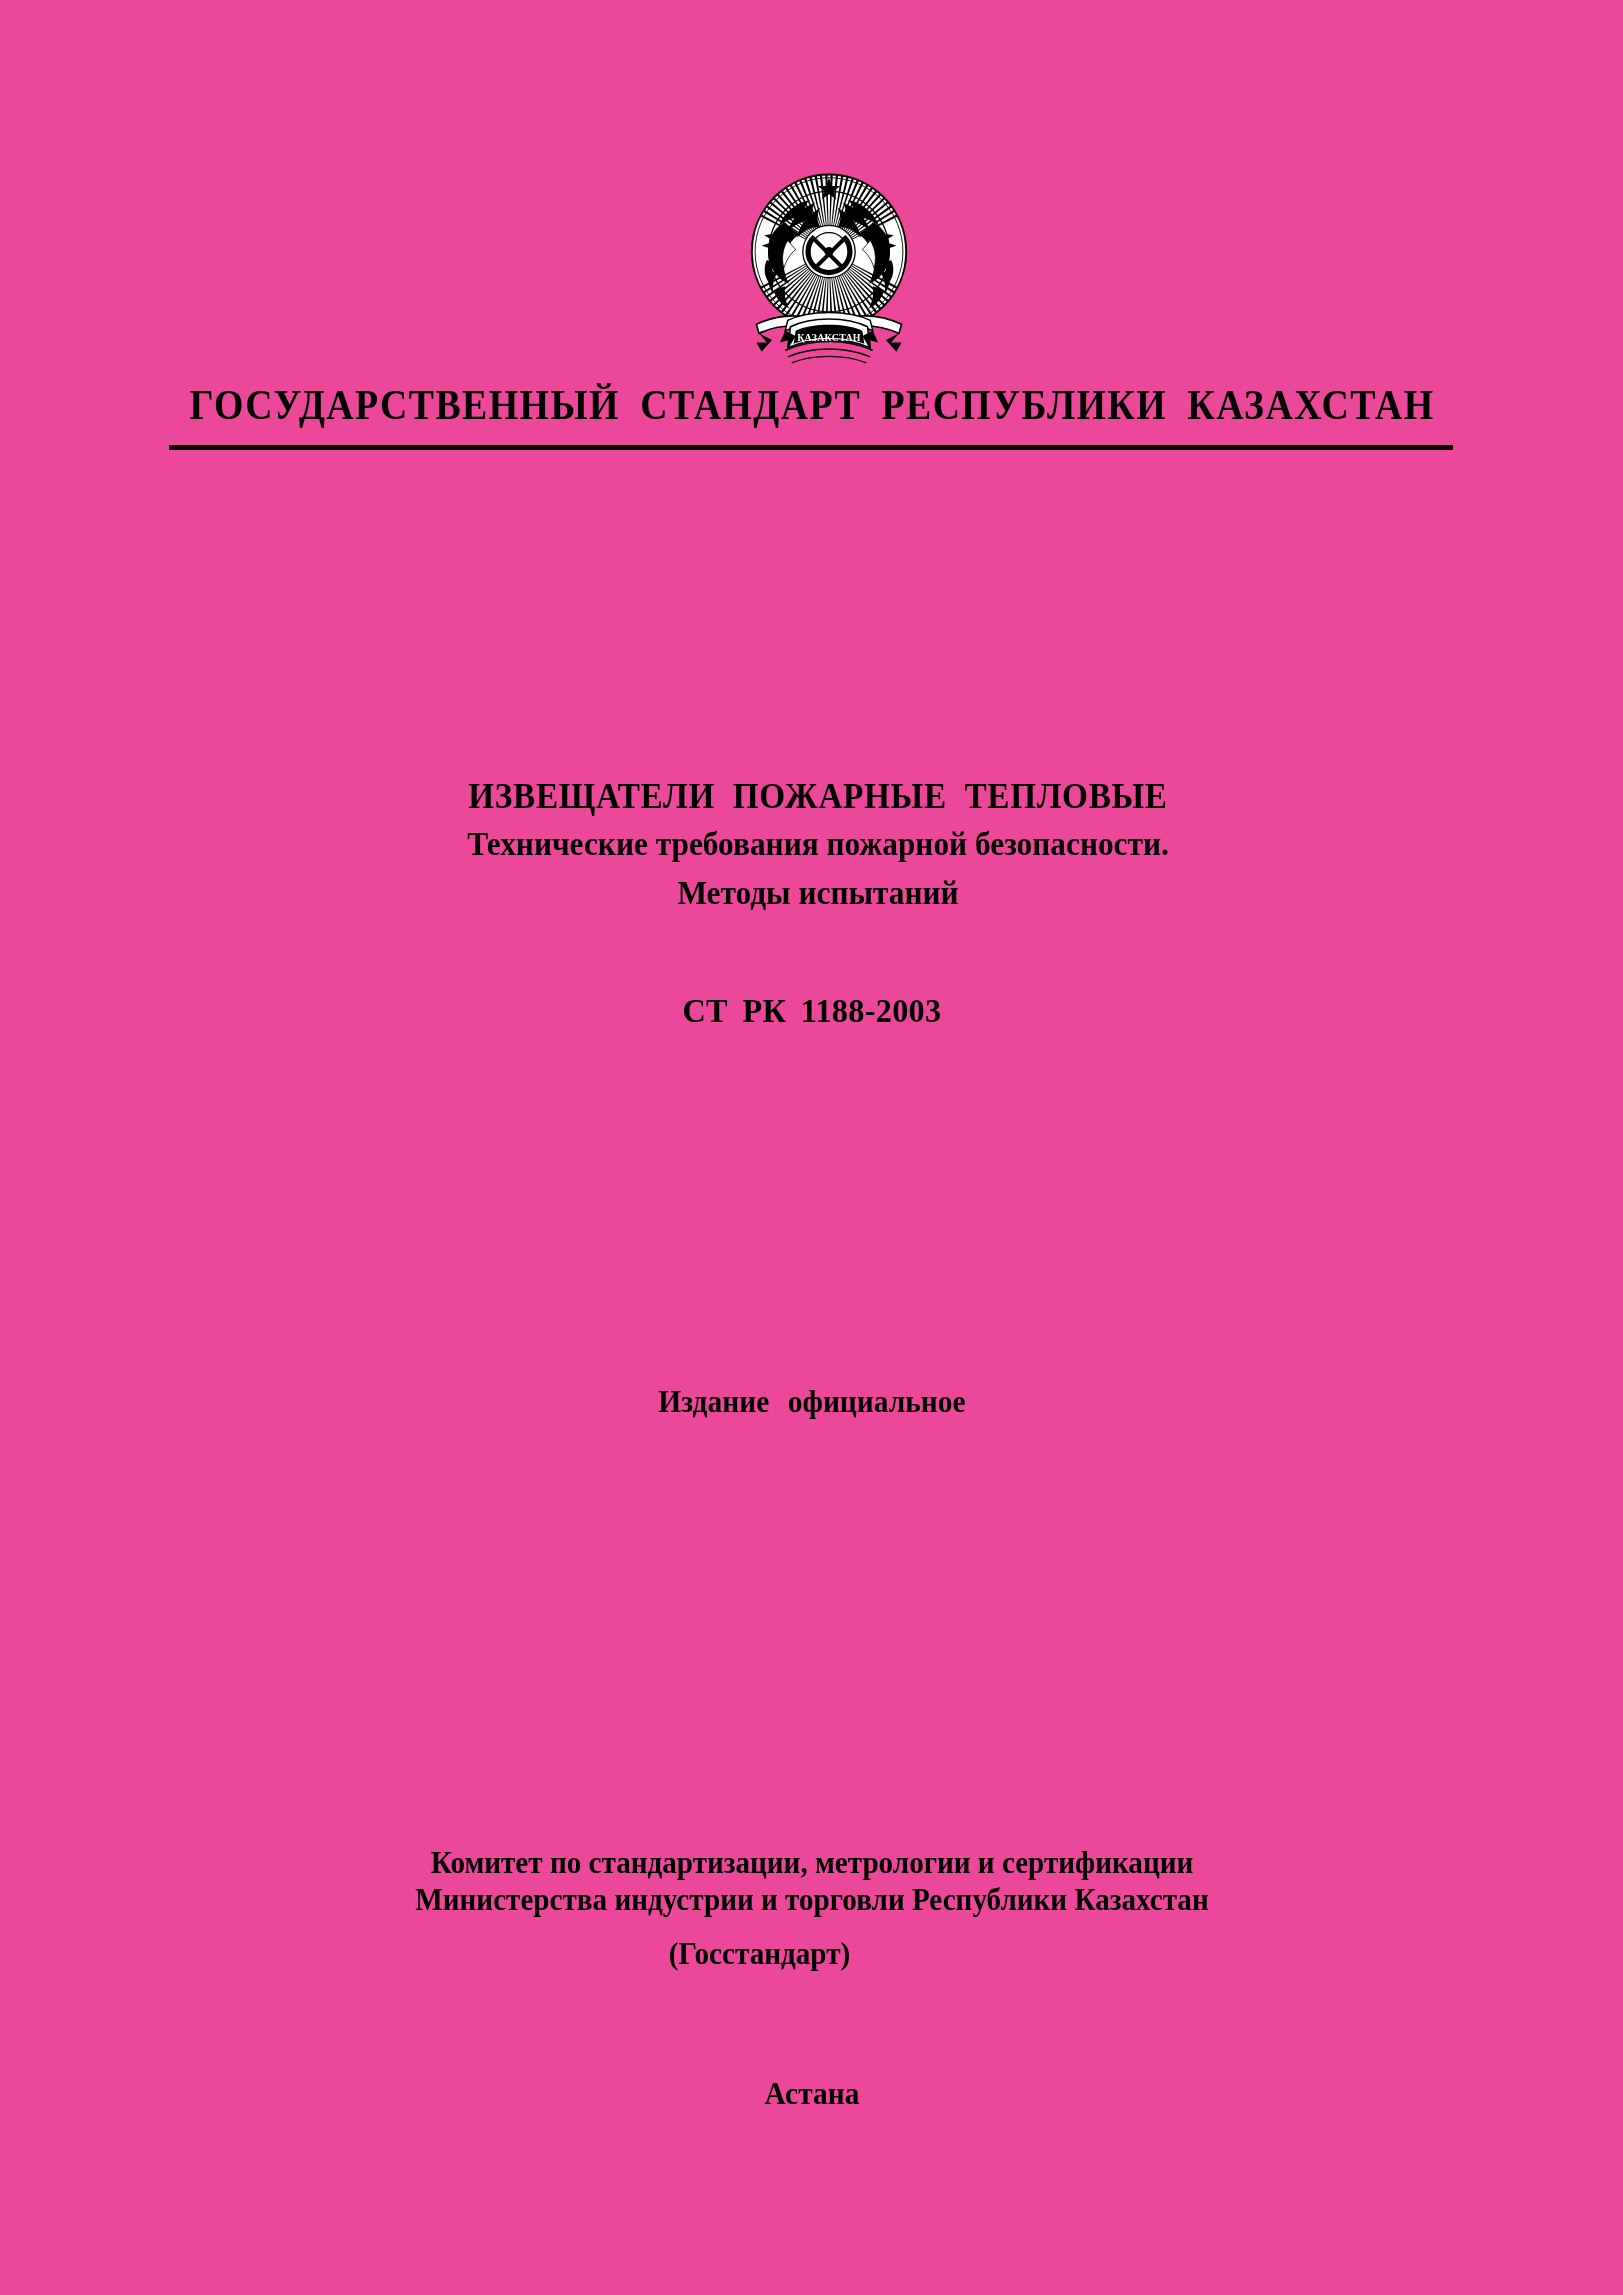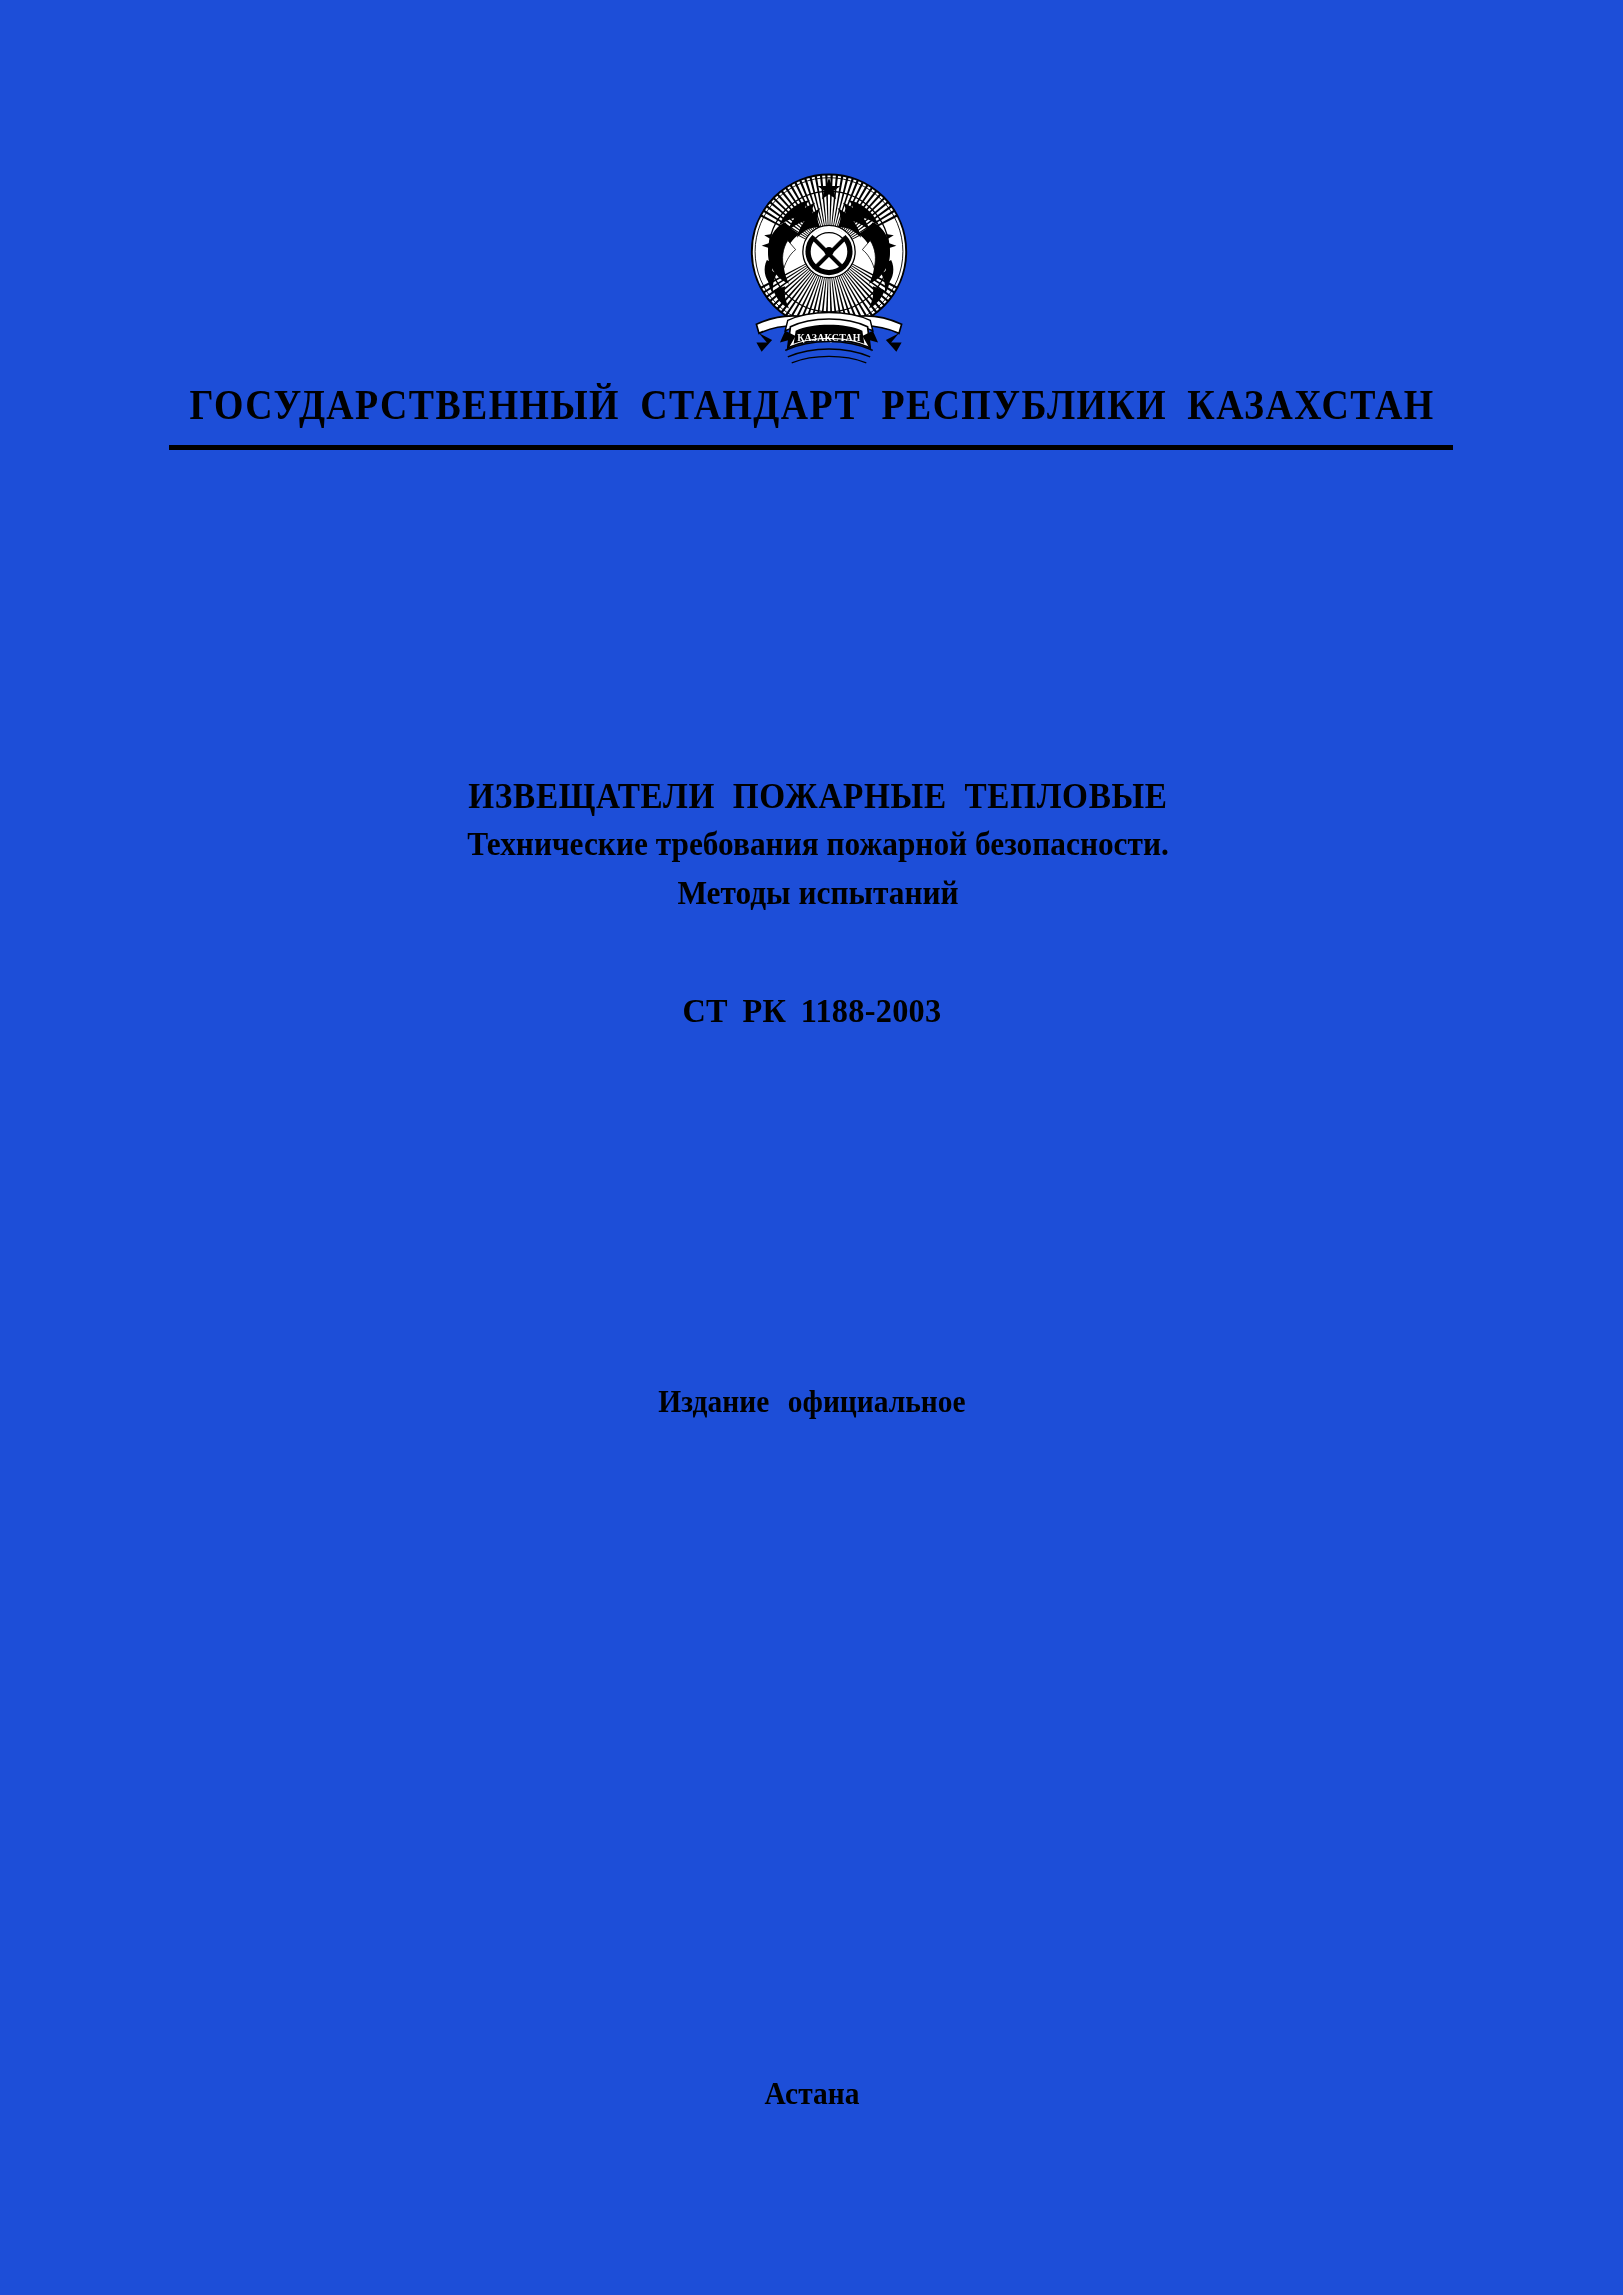--- a/index.html
+++ b/index.html
@@ -11,21 +11,21 @@
     font-family: "Liberation Serif", "DejaVu Serif", serif;
     color: #000000;
     -webkit-font-smoothing: antialiased;
   }
 
   
   .page {
     position: relative;
     width: 1624px;
     height: 2295px;
-    background: #1d4ed8;
+    background: #ec4899;
     overflow: hidden;
     box-sizing: border-box;
   }
 
   
   .emblem-wrap {
     position: absolute;
     left: 0;
     right: 0;
     top: 162px;
@@ -340,17 +340,22 @@
   <div class="title-block">
     <div class="title-main">ИЗВЕЩАТЕЛИ  ПОЖАРНЫЕ  ТЕПЛОВЫЕ</div>
     <div class="title-sub1">Технические требования пожарной безопасности.</div>
     <div class="title-sub2">Методы испытаний</div>
   </div>
 
   <div class="std-number">СТ  РК 1188-2003</div>
 
   <div class="official">Издание  официальное</div>
 
+  <div class="publisher">
+    <div class="publisher-line">Комитет по стандартизации, метрологии и сертификации</div>
+    <div class="publisher-line">Министерства индустрии и торговли Республики Казахстан</div>
+    <div class="publisher-short">(Госстандарт)</div>
+  </div>
 
   <div class="city">Астана</div>
 
 </div>
 
 
 </body></html>

